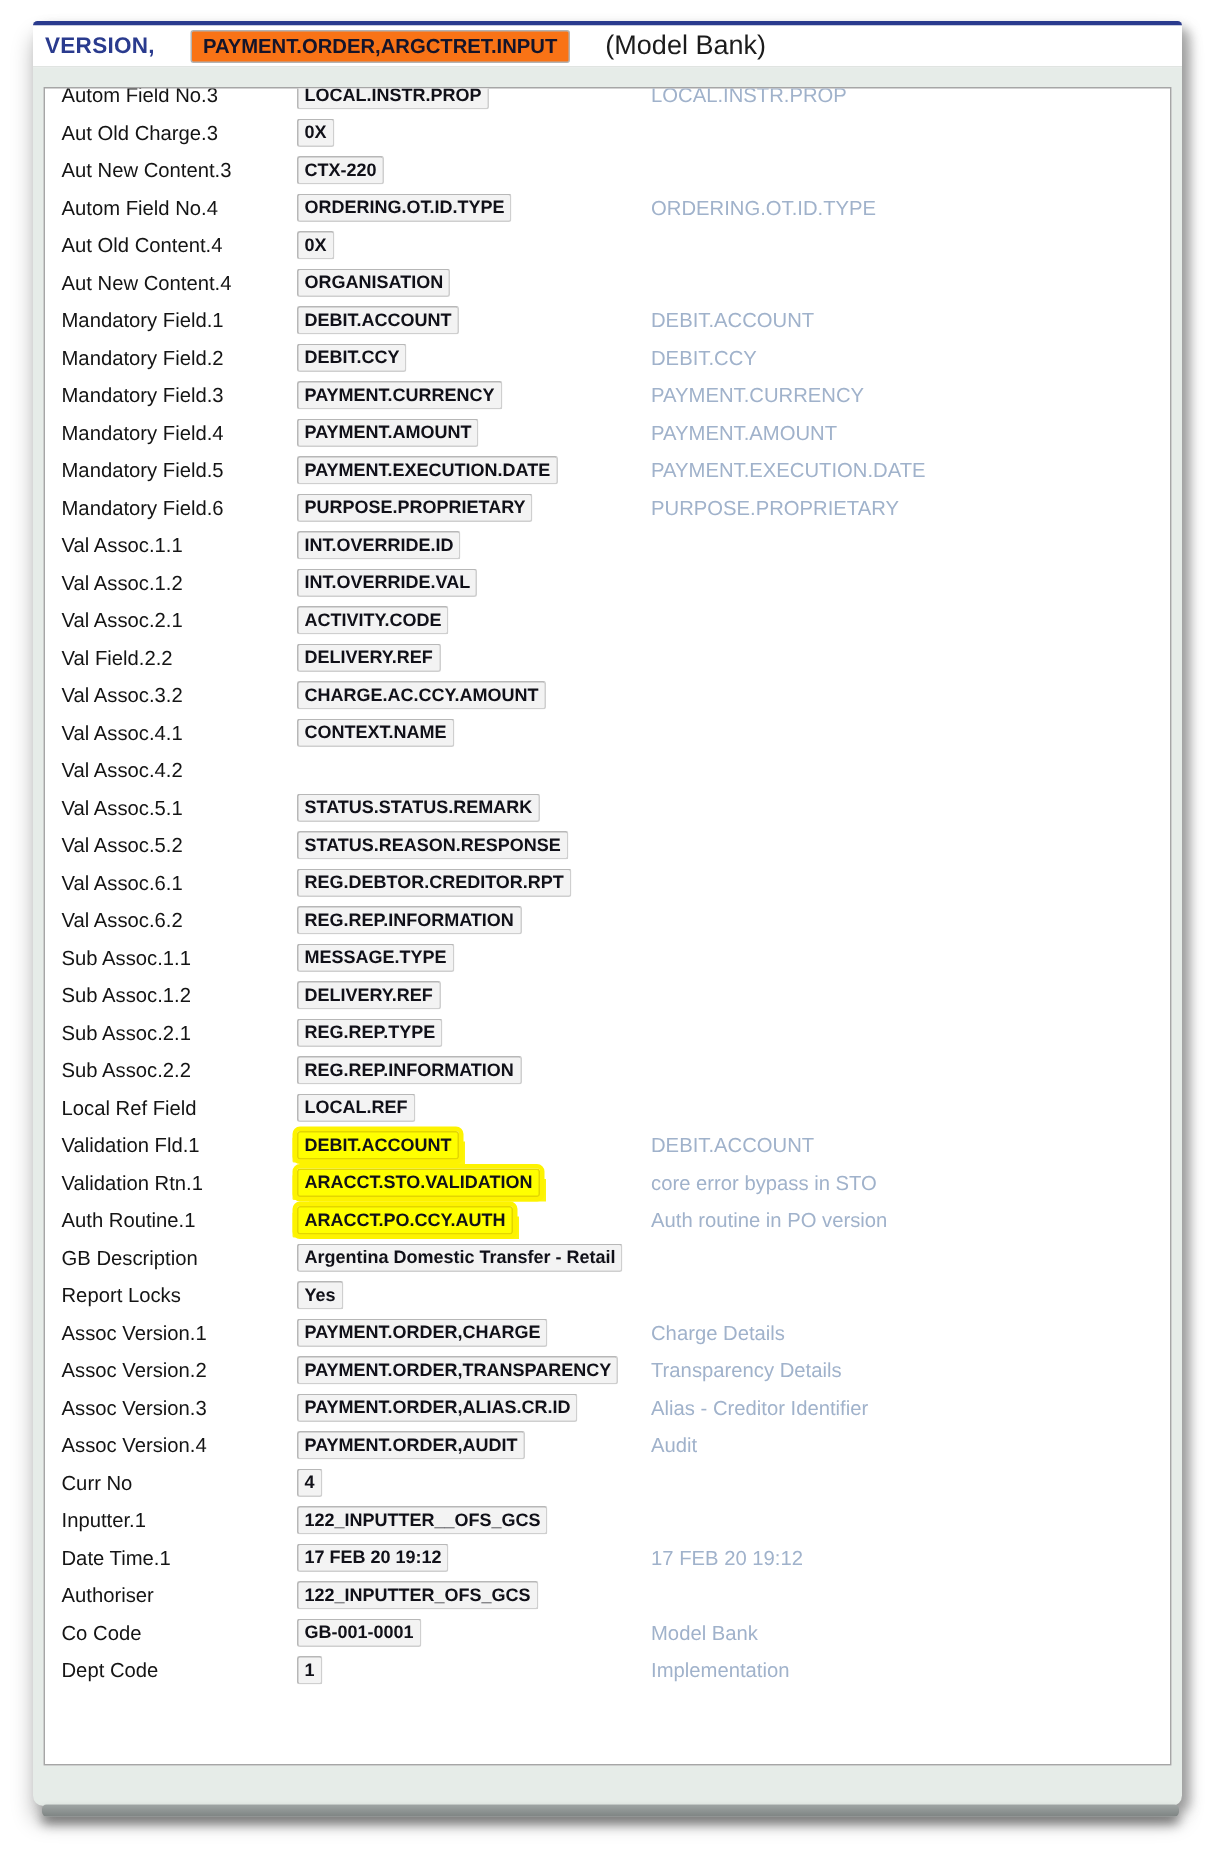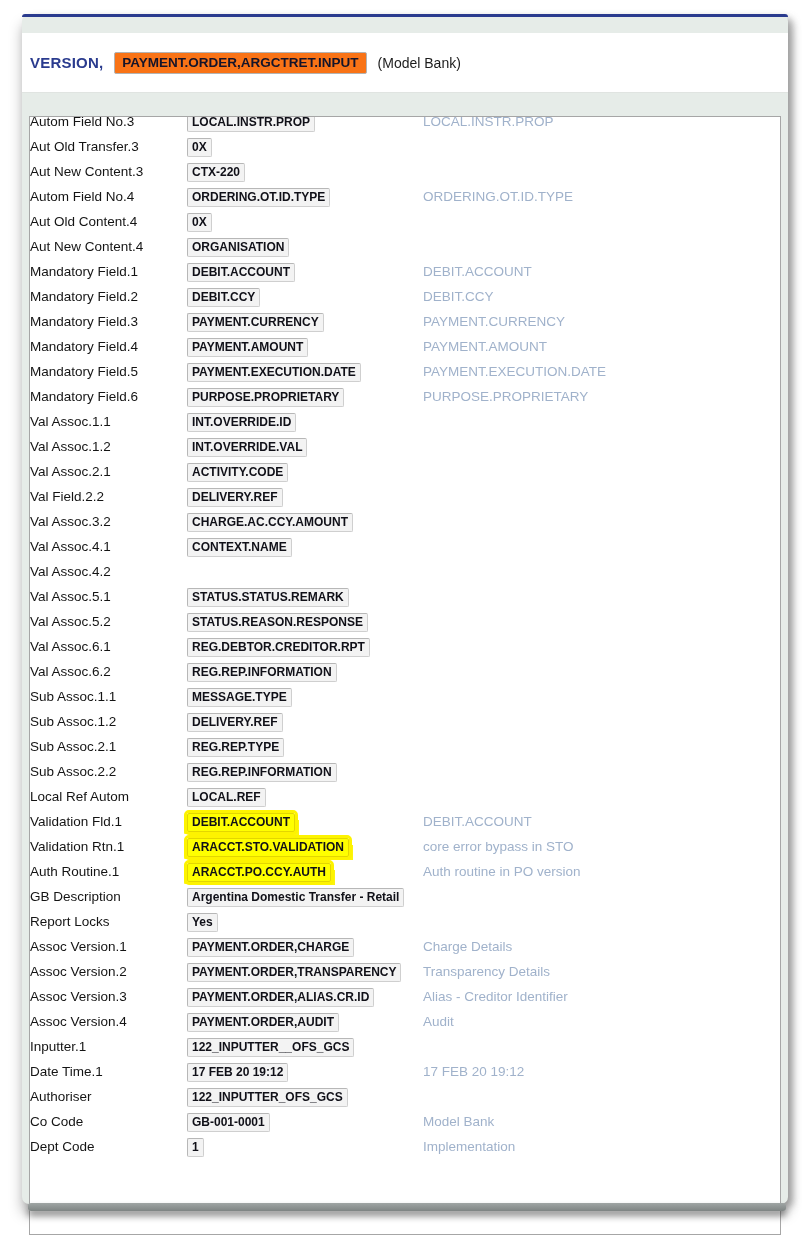--- a/index.html
+++ b/index.html
@@ -1,27 +1,27 @@
 <!DOCTYPE html>
 <html><head>
 <meta charset="utf-8">
 <style>
   html,body{margin:0;padding:0;background:#ffffff;width:811px;height:1245px;overflow:hidden;
     font-family:"Liberation Sans","DejaVu Sans",sans-serif;}
   .card{position:absolute;left:22px;top:14px;width:766px;height:1190px;background:#e6ece8;
     border-radius:7px;box-shadow:5px 4px 7px rgba(110,110,110,.55),0 10px 14px rgba(0,0,0,.28);}
   .top-line{height:3px;background:#2a3b8e;border-radius:7px 7px 0 0;}
-  .header{background:#ffffff;height:27px;display:flex;align-items:center;padding:16px 8px;gap:11px;
-    border-bottom:1px solid #e0e4e1;margin-top:16px;}
+  .header{background:#ffffff;height:27px;display:flex;align-items:center;padding:0 8px;gap:24px;
+    border-bottom:1px solid #e0e4e1;}
   .app-label{color:#2a3b8e;font-weight:bold;font-size:15px;letter-spacing:.2px;}
   .record-box{border:1px solid #b3b3b3;background:#f97316;border-radius:2px;padding:2px 7px 3px;
     font-size:13.5px;font-weight:bold;color:#14142a;}
-  .header-suffix{color:#1c1c1c;font-size:14px;}
-  .panel{margin:23px 7px 0;height:1119px;background:#ffffff;border:1px solid #a6a6a6;
-    overflow:hidden;padding-left:0;box-sizing:border-box;}
+  .header-suffix{color:#1c1c1c;font-size:18px;}
+  .panel{margin:13px 7px 0;height:1119px;background:#ffffff;border:1px solid #a6a6a6;
+    overflow:hidden;padding-left:11px;box-sizing:border-box;}
   .rows{margin-top:-8px;}
   .row{height:25px;display:flex;align-items:center;}
   .lbl{width:157px;flex:0 0 157px;font-size:13.5px;color:#141414;white-space:nowrap;}
   .valcol{width:236px;flex:0 0 236px;white-space:nowrap;}
   .val{display:inline-block;max-width:230px;background:#f3f3f3;border:1px solid #b7b7b7;
     border-right-color:#cfcfcf;border-bottom-color:#cfcfcf;border-radius:2px;
     padding:1px 4px 2px;font-size:12px;font-weight:bold;color:#101018;white-space:nowrap;}
   .val:empty{display:none;}
   .val.hl{background:#ffff00;border-color:#e3d600;outline:3px solid #fdf300;
     box-shadow:6px 5px 0 -2px rgba(253,243,0,.95),-4px 3px 0 -1px rgba(253,243,0,.9);}
@@ -41,21 +41,21 @@
   </div>
   <div class="panel">
     <div class="rows" id="rows">
   <div class="row">
     <span class="lbl">Autom Field No.3</span>
     <span class="valcol"><span class="val">LOCAL.INSTR.PROP</span></span>
     <span class="desc">LOCAL.INSTR.PROP</span>
   </div>
 
   <div class="row">
-    <span class="lbl">Aut Old Transfer.3</span>
+    <span class="lbl">Aut Old Charge.3</span>
     <span class="valcol"><span class="val">0X</span></span>
     <span class="desc"></span>
   </div>
 
   <div class="row">
     <span class="lbl">Aut New Content.3</span>
     <span class="valcol"><span class="val">CTX-220</span></span>
     <span class="desc"></span>
   </div>
 
@@ -197,21 +197,21 @@
     <span class="desc"></span>
   </div>
 
   <div class="row">
     <span class="lbl">Sub Assoc.2.2</span>
     <span class="valcol"><span class="val">REG.REP.INFORMATION</span></span>
     <span class="desc"></span>
   </div>
 
   <div class="row">
-    <span class="lbl">Local Ref Autom</span>
+    <span class="lbl">Local Ref Field</span>
     <span class="valcol"><span class="val">LOCAL.REF</span></span>
     <span class="desc"></span>
   </div>
 
   <div class="row">
     <span class="lbl">Validation Fld.1</span>
     <span class="valcol"><span class="val hl">DEBIT.ACCOUNT</span></span>
     <span class="desc">DEBIT.ACCOUNT</span>
   </div>
 
@@ -257,20 +257,25 @@
     <span class="valcol"><span class="val">PAYMENT.ORDER,ALIAS.CR.ID</span></span>
     <span class="desc">Alias - Creditor Identifier</span>
   </div>
 
   <div class="row">
     <span class="lbl">Assoc Version.4</span>
     <span class="valcol"><span class="val">PAYMENT.ORDER,AUDIT</span></span>
     <span class="desc">Audit</span>
   </div>
 
+  <div class="row">
+    <span class="lbl">Curr No</span>
+    <span class="valcol"><span class="val">4</span></span>
+    <span class="desc"></span>
+  </div>
 
   <div class="row">
     <span class="lbl">Inputter.1</span>
     <span class="valcol"><span class="val">122_INPUTTER__OFS_GCS</span></span>
     <span class="desc"></span>
   </div>
 
   <div class="row">
     <span class="lbl">Date Time.1</span>
     <span class="valcol"><span class="val">17 FEB 20 19:12</span></span>

